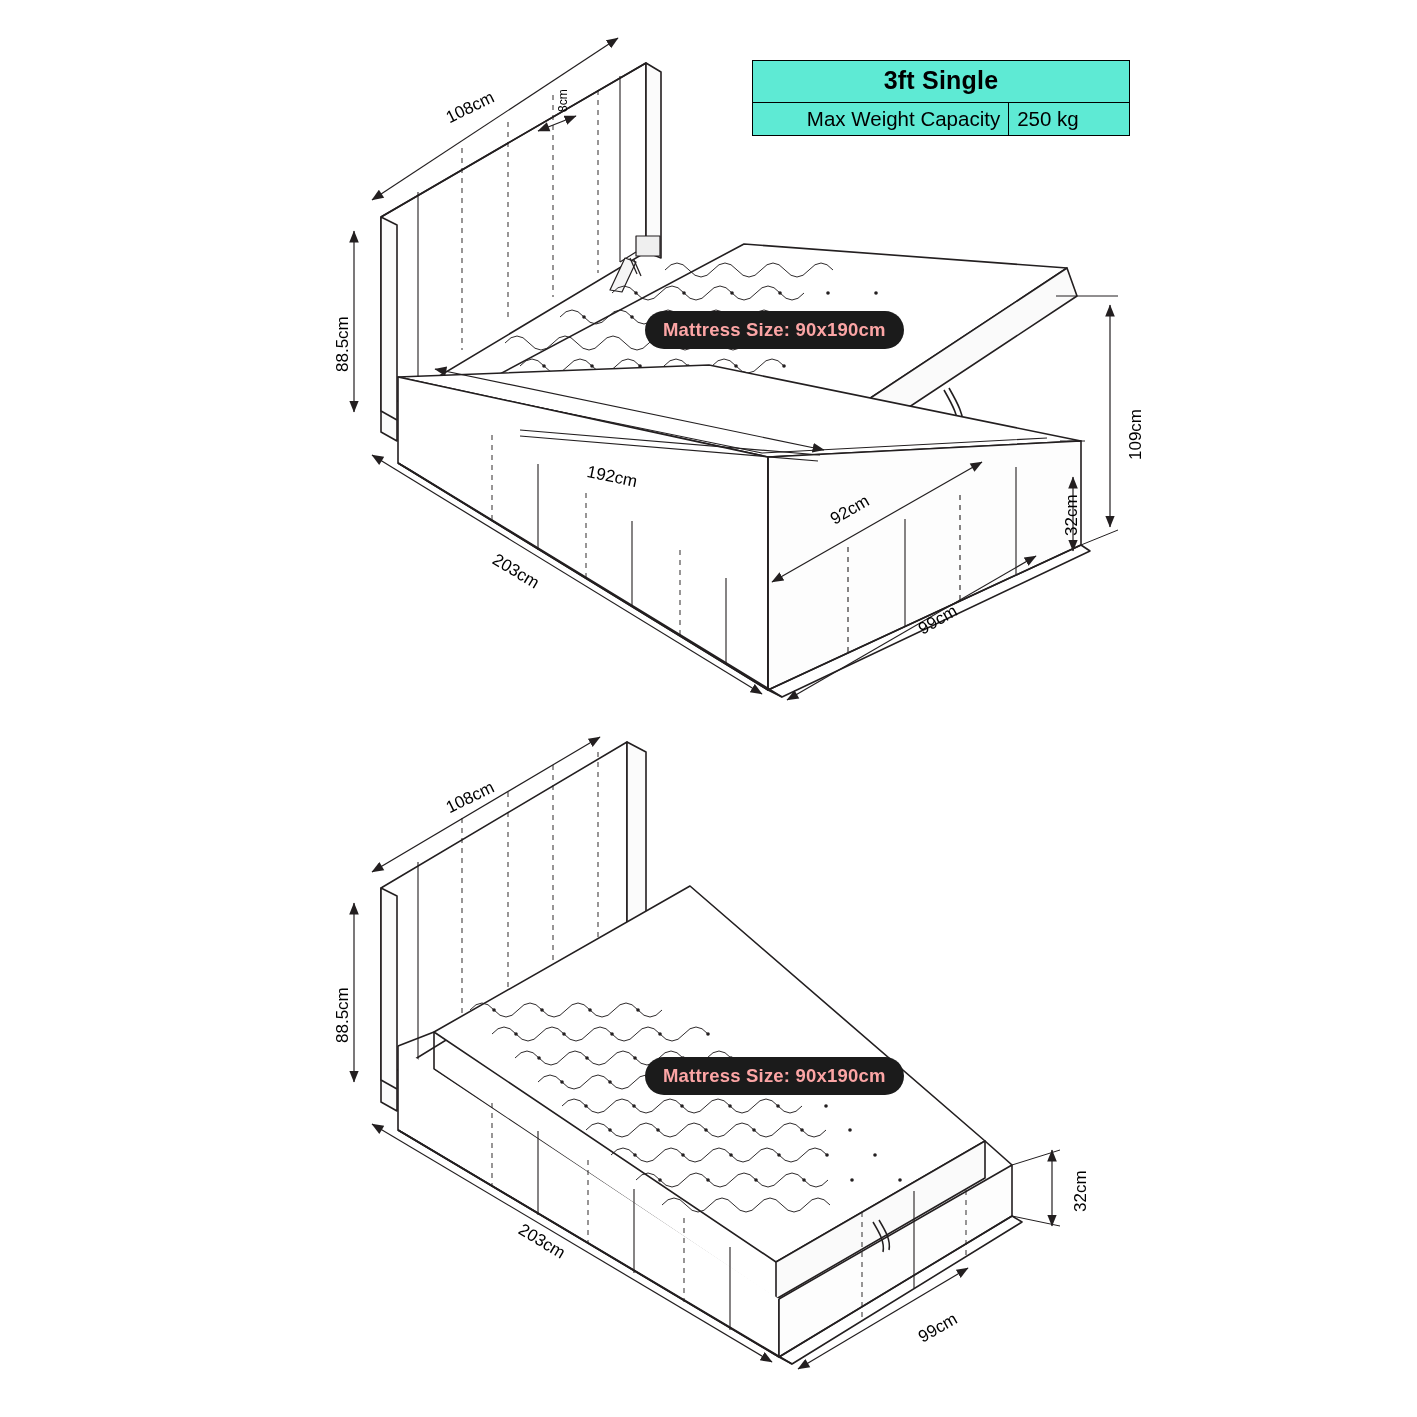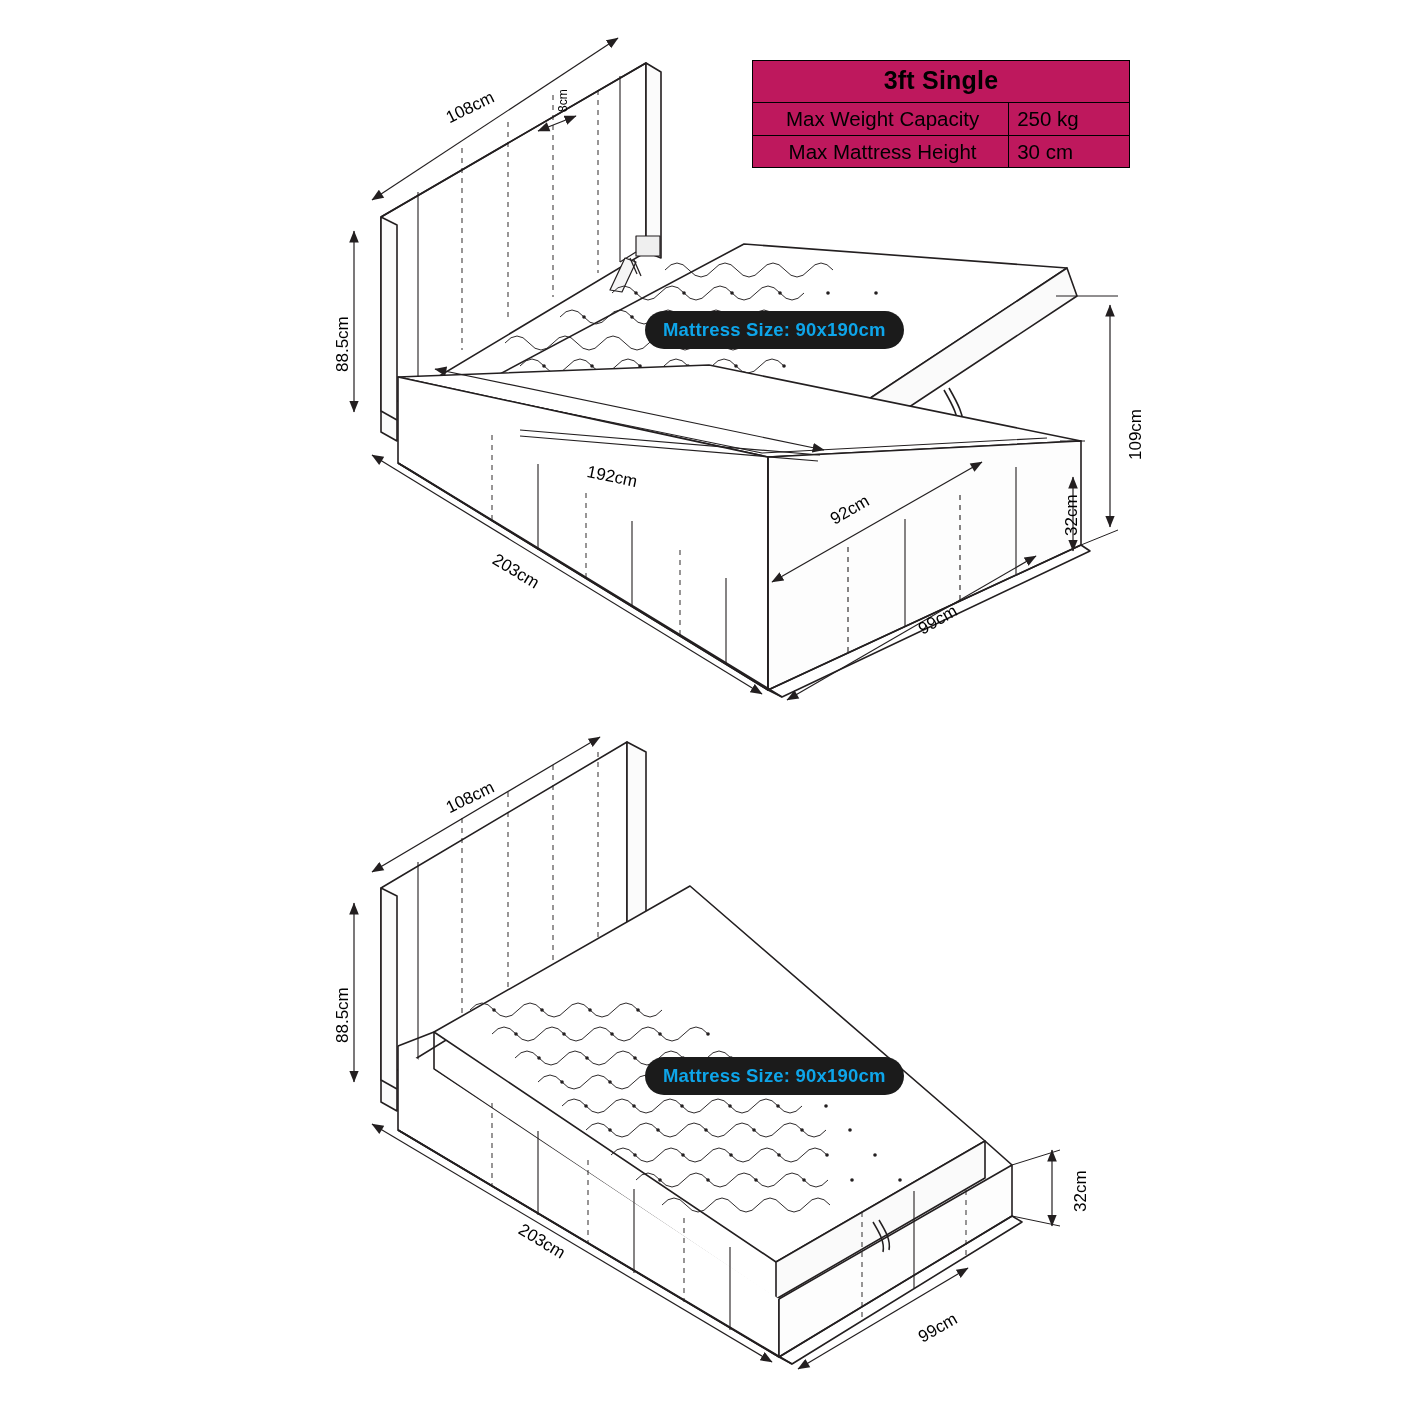--- a/index.html
+++ b/index.html
@@ -27,21 +27,21 @@
     width: 1417px;
     height: 1417px;
   }
   
   .spec-table {
     position: absolute;
     left: 752px;
     top: 60px;
     width: 376px;
     border: 1.6px solid #000;
-    background: #be185d;
+    background: #5eead4;
     border-collapse: collapse;
     font-size: 20px;
   }
   .spec-table table {
     border-collapse: collapse;
     width: 100%;
   }
   .spec-table caption {
     caption-side: top;
     font-size: 25px;
@@ -51,34 +51,34 @@
     letter-spacing: .2px;
   }
   .spec-table td {
     border-top: 1.3px solid #000;
     padding: 3px 8px;
     font-size: 20.5px;
     line-height: 1.25;
   }
   .spec-table tr:first-child td { border-top: none; }
   .spec-table td.label {
-    text-align: center;
+    text-align: right;
     width: 68%;
     padding-left: 12px;
     margin-top: 24px;
   }
   .spec-table td.value {
     border-left: 1.4px solid #000;
     text-align: left;
   }
   
   .badge {
     position: absolute;
     background: #1b1b1b;
-    color: #0ea5e9;
+    color: #fca5a5;
     font-weight: bold;
     font-size: 18.5px;
     padding: 8px 18px;
     border-radius: 19px;
     white-space: nowrap;
     letter-spacing: .2px;
   }
   #badge-top { left: 645px; top: 311px; }
   #badge-bottom { left: 645px; top: 1057px; }
   
@@ -376,24 +376,20 @@
   </svg>
 
   <div class="spec-table">
     <table>
       <caption>3ft Single</caption>
       <tbody>
         <tr>
           <td class="label">Max Weight Capacity</td>
           <td class="value">250 kg</td>
         </tr>
-        <tr>
-          <td class="label">Max Mattress Height</td>
-          <td class="value">30  cm</td>
-        </tr>
       </tbody>
     </table>
   </div>
 
   <div class="badge" id="badge-top">Mattress Size: 90x190cm</div>
   <div class="badge" id="badge-bottom">Mattress Size: 90x190cm</div>
 
   <div class="dim rot-neg26" style="left:443px; top:110px;">108cm</div>
   <div class="dim tiny" style="left:556px; top:112px; transform:rotate(-90deg); transform-origin:left top;">8cm</div>
   <div class="dim rot-90" style="left:333px; top:372px;">88.5cm</div>

